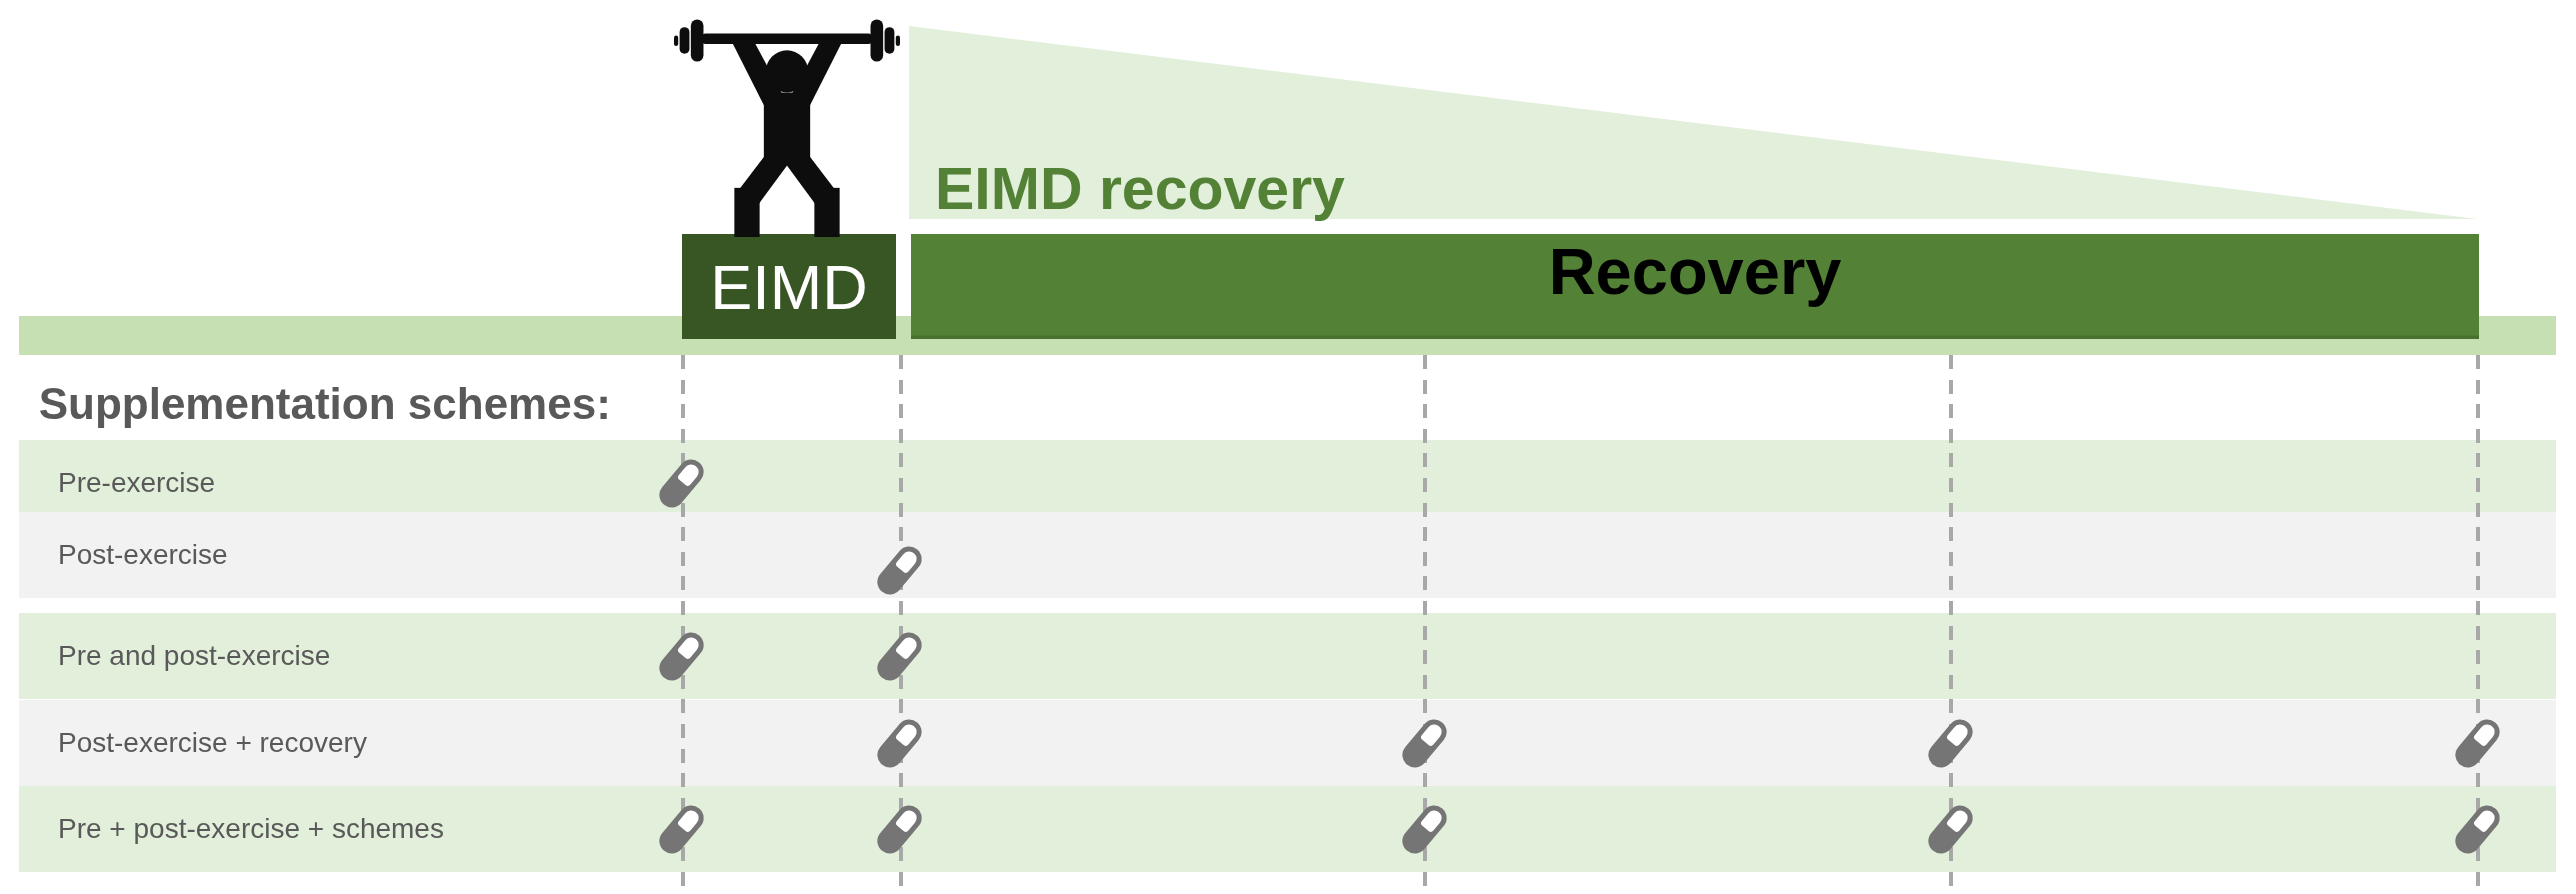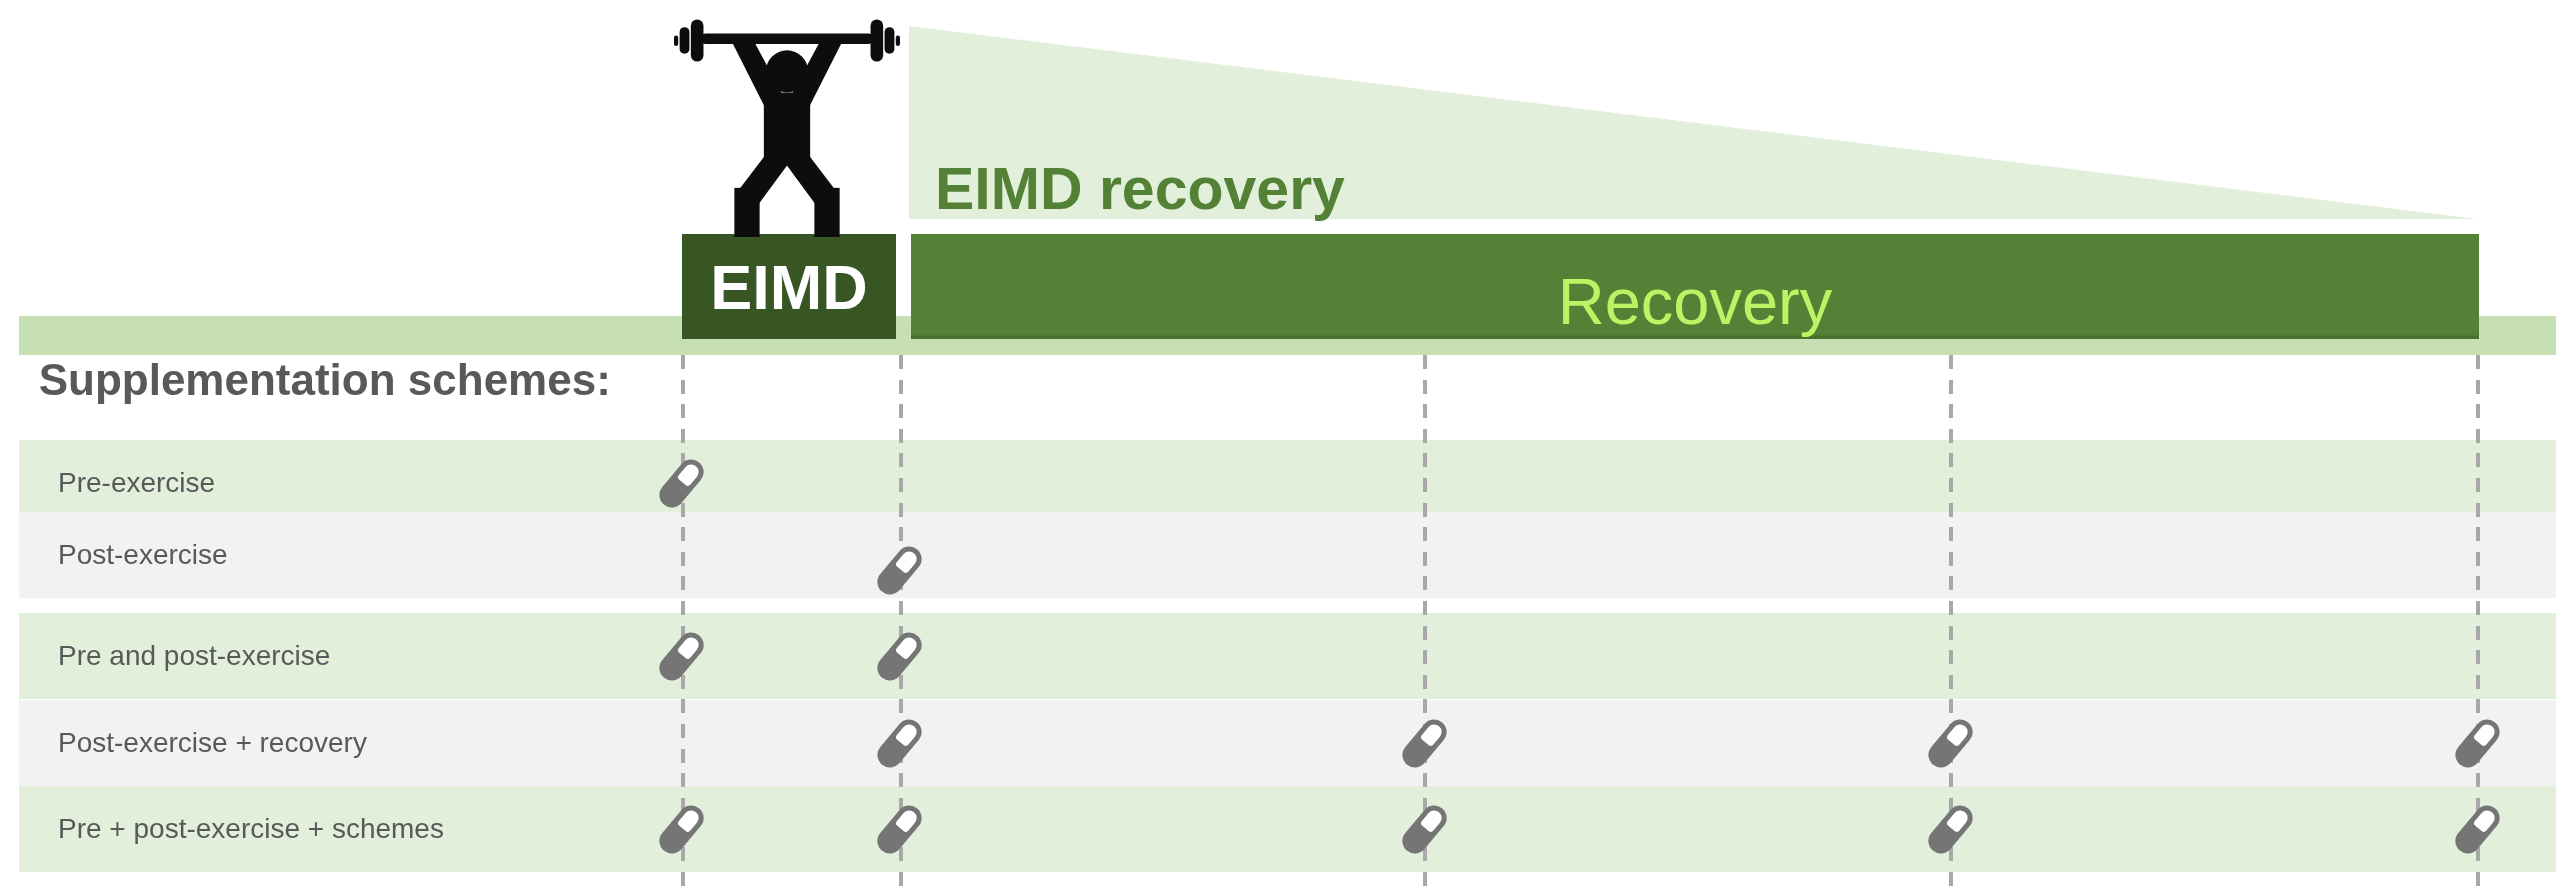--- a/index.html
+++ b/index.html
@@ -22,30 +22,30 @@
   .band{position:absolute;left:19px;top:316px;width:2537px;height:39px;background:var(--band-green);z-index:1;}
 
   
   .triangle{position:absolute;left:909px;top:26px;width:1568px;height:193px;background:var(--triangle-green);
             clip-path:polygon(0 0, 100% 100%, 0 100%);z-index:1;}
 
   .eimd-symptoms{position:absolute;left:935px;top:160px;font-size:59px;font-weight:bold;line-height:1;
                  color:var(--recovery-green);z-index:2;white-space:nowrap;}
 
   .eimd-box{position:absolute;left:682px;top:234px;width:214px;height:105px;background:var(--dark-green);
-            display:flex;align-items:center;justify-content:center;color:#ffffff;font-size:63px;font-weight:bold;z-index:3;}
+            display:flex;align-items:center;justify-content:center;color:#ffffff;font-size:63px;font-weight:normal;z-index:3;}
   .recovery-bar{position:absolute;left:911px;top:234px;width:1568px;height:105px;background:var(--recovery-green);
-            display:flex;align-items:flex-end;justify-content:center;color:#bef264;font-size:65px;font-weight:normal;z-index:3;
+            display:flex;align-items:flex-start;justify-content:center;color:#000000;font-size:65px;font-weight:bold;z-index:3;
             box-shadow:inset 0 -3.5px 0 rgba(0,0,0,0.12);}
 
   .lifter{position:absolute;left:674px;top:17.6px;width:226px;height:219px;z-index:4;}
   .lifter *{fill:var(--icon-black);}
 
   
-  .t-header{position:absolute;left:19px;top:355px;width:2537px;height:98px;display:flex;align-items:flex-start;
+  .t-header{position:absolute;left:19px;top:355px;width:2537px;height:98px;display:flex;align-items:center;
             padding-left:19.7px;box-sizing:border-box;font-size:44px;font-weight:bold;color:var(--label-gray);z-index:2;}
   .t-row{position:absolute;left:19px;width:2537px;height:86px;display:flex;align-items:center;
          padding-left:39px;box-sizing:border-box;font-size:28px;color:var(--label-gray);z-index:1;}
   .t-row.green{background:var(--row-green);}
   .t-row.gray{background:var(--row-gray);}
 
   .vline{position:absolute;width:3.5px;top:355px;height:534px;z-index:2;
          background:repeating-linear-gradient(to bottom,var(--dashed-line-gray) 0 14px,transparent 14px 24.6px);}
 
   .pill{position:absolute;width:25px;height:55px;border-radius:12.7px;background:var(--pill-gray);

